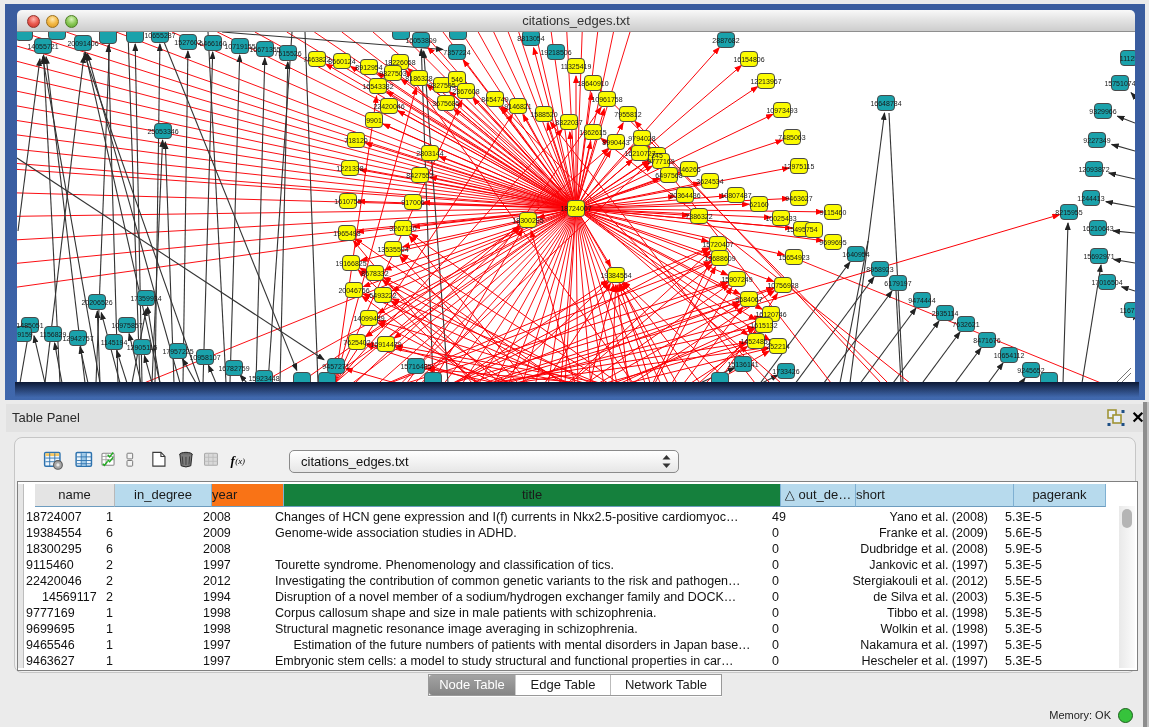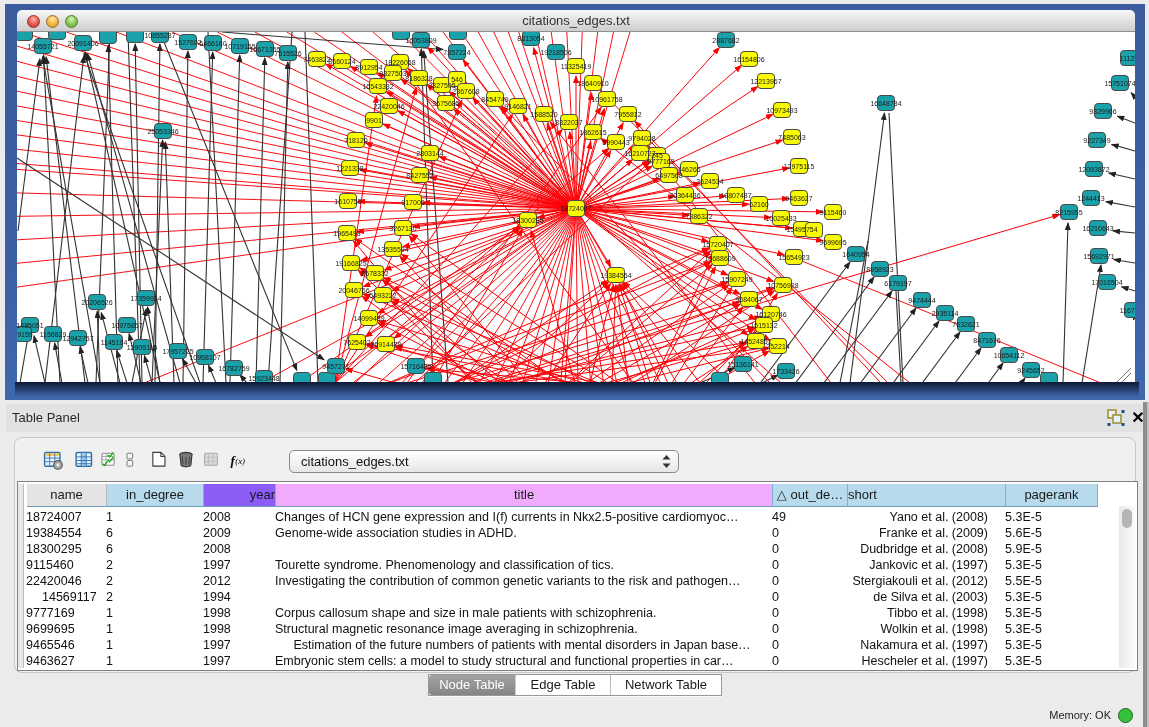--- a/index.html
+++ b/index.html
@@ -11,21 +11,21 @@
 #tly{left:29px;background:radial-gradient(circle at 50% 30%,#ffe9b0 0%,#f3b844 50%,#d9941f 100%);border:1.5px solid #9a6f1d}
 #tlg{left:48px;background:radial-gradient(circle at 50% 30%,#d8f3bb 0%,#8bc957 50%,#59a32c 100%);border:1.5px solid #4e7d25}
 #canvas{position:absolute;left:0;top:22px;width:1118px;height:351px;background:#fff}
 #tph{position:absolute;left:6px;top:404px;width:1137px;height:28px;background:#e2e2e2;font-size:13px;color:#2a2a2a;line-height:28px}
 #tph span{margin-left:6px}
 #floaticon{position:absolute;left:1101px;top:5px;width:18px;height:18px}
 #xicon{position:absolute;left:1122px;top:0;width:20px;height:28px;font-size:16px;font-weight:bold;color:#000;text-align:center}
 #toolbox{position:absolute;left:14px;top:437px;width:1120px;height:234px;border:1px solid #c6c6c6;border-radius:8px;background:#f0f0f0}
 #tframe{position:absolute;left:17px;top:481px;width:1119px;height:188px;border:1px solid #808080;background:#fff}
 #rowhead{position:absolute;left:0;top:2px;width:5px;height:184px;background:#e6e6e6;border-right:1px solid #bdbdbd}
-#thead{position:absolute;left:4px;top:2px;width:1101px;height:23px;font-size:13px;color:#1a1a1a}
+#thead{position:absolute;left:12px;top:2px;width:1101px;height:23px;font-size:13px;color:#1a1a1a}
 #tbody{position:absolute;left:0;top:27px;width:1101px;height:162px;font-size:12.5px;color:#111}
 #vsb{position:absolute;left:1101px;top:24px;width:16px;height:162px;background:linear-gradient(90deg,#e9e9e9,#fbfbfb)}
 #vsbthumb{position:absolute;left:3px;top:3px;width:10px;height:19px;border-radius:5px;background:#b5b5b5}
 #seg{position:absolute;left:428px;top:674px;height:20px;border:1px solid #999;border-radius:0;background:#fff;font-size:13px;color:#1a1a1a;box-shadow:0 1px 0 rgba(255,255,255,.8)}
 .sgi{float:left;height:20px;line-height:20px;text-align:center}
 #sg1{width:86px;background:linear-gradient(180deg,#a3a3a3,#858585);color:#fff;border-radius:3px 0 0 3px}
 #sg2{width:94px;border-left:1px solid #ccc}
 #sg3{width:110px;border-left:1px solid #bbb}
 #memrow{position:absolute;right:38px;top:709px;font-size:11px;color:#222}
 #memdot{position:absolute;left:1118px;top:708px;width:13px;height:13px;border-radius:50%;background:#36c33c;border:1px solid #1e611e}
@@ -669,22 +669,22 @@
 <svg style="position:absolute;right:7px;top:4px" width="9" height="13" viewBox="0 0 9 13">
       <path d="M4.5 0 L8.5 4.5 H0.5 Z" fill="#333"></path>
       <path d="M4.5 13 L8.5 8.5 H0.5 Z" fill="#333"></path>
     </svg>
 </div>
 <div id="tframe">
   <div id="rowhead"></div>
   <div id="thead">
       <div style="position:absolute;left:5px;width:79px;top:0;height:22px;line-height:22px;text-align:center;background:#e4e4e4;border-right:1px solid #b8b8b8;border-bottom:1px solid #6d9cbf;overflow:hidden">name</div>
       <div style="position:absolute;left:85px;width:96px;top:0;height:22px;line-height:22px;text-align:center;background:#b7daed;border-right:1px solid #7fb0d2;border-bottom:1px solid #6d9cbf;overflow:hidden">in_degree</div>
-      <div style="position:absolute;left:182px;width:71px;top:0;height:22px;line-height:22px;text-align:right;background:#8b5cf6;border-right:1px solid #7fb0d2;border-bottom:1px solid #6d9cbf;overflow:hidden">year</div>
-      <div style="position:absolute;left:254px;width:496px;top:0;height:22px;line-height:22px;text-align:center;background:#f0abfc;border-right:1px solid #7fb0d2;border-bottom:1px solid #6d9cbf;overflow:hidden">title</div>
+      <div style="position:absolute;left:182px;width:71px;top:0;height:22px;line-height:22px;text-align:left;background:#f97316;border-right:1px solid #7fb0d2;border-bottom:1px solid #6d9cbf;overflow:hidden">year</div>
+      <div style="position:absolute;left:254px;width:496px;top:0;height:22px;line-height:22px;text-align:center;background:#15803d;border-right:1px solid #7fb0d2;border-bottom:1px solid #6d9cbf;overflow:hidden">title</div>
       <div style="position:absolute;left:751px;width:74px;top:0;height:22px;line-height:22px;text-align:center;background:#b7daed;border-right:1px solid #7fb0d2;border-bottom:1px solid #6d9cbf;overflow:hidden">△ out_de…</div>
       <div style="position:absolute;left:826px;width:157px;top:0;height:22px;line-height:22px;background:#b7daed;border-right:1px solid #7fb0d2;border-bottom:1px solid #6d9cbf;overflow:hidden">short</div>
       <div style="position:absolute;left:984px;width:91px;top:0;height:22px;line-height:22px;text-align:center;background:#b7daed;border-right:1px solid #7fb0d2;border-bottom:1px solid #6d9cbf;overflow:hidden">pagerank</div>
     </div>
   <div id="tbody">
       <div style="position:absolute;left:0;top:0px;width:1101px;height:16px">
         <div style="position:absolute;left:5px;width:80px;top:0;height:16px;line-height:16px;padding-left:3px;padding-right:0px;text-align:left;overflow:hidden;white-space:nowrap;box-sizing:border-box">18724007</div>
         <div style="position:absolute;left:85px;width:97px;top:0;height:16px;line-height:16px;padding-left:3px;padding-right:0px;text-align:left;overflow:hidden;white-space:nowrap;box-sizing:border-box">1</div>
         <div style="position:absolute;left:182px;width:72px;top:0;height:16px;line-height:16px;padding-left:3px;padding-right:0px;text-align:left;overflow:hidden;white-space:nowrap;box-sizing:border-box">2008</div>
         <div style="position:absolute;left:254px;width:497px;top:0;height:16px;line-height:16px;padding-left:3px;padding-right:0px;text-align:left;overflow:hidden;white-space:nowrap;box-sizing:border-box">Changes of HCN gene expression and I(f) currents in Nkx2.5-positive cardiomyoc…</div>
@@ -724,20 +724,21 @@
         <div style="position:absolute;left:182px;width:72px;top:0;height:16px;line-height:16px;padding-left:3px;padding-right:0px;text-align:left;overflow:hidden;white-space:nowrap;box-sizing:border-box">2012</div>
         <div style="position:absolute;left:254px;width:497px;top:0;height:16px;line-height:16px;padding-left:3px;padding-right:0px;text-align:left;overflow:hidden;white-space:nowrap;box-sizing:border-box">Investigating the contribution of common genetic variants to the risk and pathogen…</div>
         <div style="position:absolute;left:751px;width:75px;top:0;height:16px;line-height:16px;padding-left:3px;padding-right:0px;text-align:left;overflow:hidden;white-space:nowrap;box-sizing:border-box">0</div>
         <div style="position:absolute;left:826px;width:158px;top:0;height:16px;line-height:16px;padding-left:0px;padding-right:14px;text-align:right;overflow:hidden;white-space:nowrap;box-sizing:border-box">Stergiakouli et al. (2012)</div>
         <div style="position:absolute;left:984px;width:92px;top:0;height:16px;line-height:16px;padding-left:3px;padding-right:0px;text-align:left;overflow:hidden;white-space:nowrap;box-sizing:border-box">5.5E-5</div>
       </div>
       <div style="position:absolute;left:0;top:80px;width:1101px;height:16px">
         <div style="position:absolute;left:5px;width:80px;top:0;height:16px;line-height:16px;padding-left:19px;padding-right:0px;text-align:left;overflow:hidden;white-space:nowrap;box-sizing:border-box">14569117</div>
         <div style="position:absolute;left:85px;width:97px;top:0;height:16px;line-height:16px;padding-left:3px;padding-right:0px;text-align:left;overflow:hidden;white-space:nowrap;box-sizing:border-box">2</div>
         <div style="position:absolute;left:182px;width:72px;top:0;height:16px;line-height:16px;padding-left:3px;padding-right:0px;text-align:left;overflow:hidden;white-space:nowrap;box-sizing:border-box">1994</div>
+        <div style="position:absolute;left:254px;width:497px;top:0;height:16px;line-height:16px;padding-left:3px;padding-right:0px;text-align:left;overflow:hidden;white-space:nowrap;box-sizing:border-box">Disruption of a novel member of a sodium/hydrogen exchanger family and DOCK…</div>
         <div style="position:absolute;left:751px;width:75px;top:0;height:16px;line-height:16px;padding-left:3px;padding-right:0px;text-align:left;overflow:hidden;white-space:nowrap;box-sizing:border-box">0</div>
         <div style="position:absolute;left:826px;width:158px;top:0;height:16px;line-height:16px;padding-left:0px;padding-right:14px;text-align:right;overflow:hidden;white-space:nowrap;box-sizing:border-box">de Silva et al. (2003)</div>
         <div style="position:absolute;left:984px;width:92px;top:0;height:16px;line-height:16px;padding-left:3px;padding-right:0px;text-align:left;overflow:hidden;white-space:nowrap;box-sizing:border-box">5.3E-5</div>
       </div>
       <div style="position:absolute;left:0;top:96px;width:1101px;height:16px">
         <div style="position:absolute;left:5px;width:80px;top:0;height:16px;line-height:16px;padding-left:3px;padding-right:0px;text-align:left;overflow:hidden;white-space:nowrap;box-sizing:border-box">9777169</div>
         <div style="position:absolute;left:85px;width:97px;top:0;height:16px;line-height:16px;padding-left:3px;padding-right:0px;text-align:left;overflow:hidden;white-space:nowrap;box-sizing:border-box">1</div>
         <div style="position:absolute;left:182px;width:72px;top:0;height:16px;line-height:16px;padding-left:3px;padding-right:0px;text-align:left;overflow:hidden;white-space:nowrap;box-sizing:border-box">1998</div>
         <div style="position:absolute;left:254px;width:497px;top:0;height:16px;line-height:16px;padding-left:3px;padding-right:0px;text-align:left;overflow:hidden;white-space:nowrap;box-sizing:border-box">Corpus callosum shape and size in male patients with schizophrenia.</div>
         <div style="position:absolute;left:751px;width:75px;top:0;height:16px;line-height:16px;padding-left:3px;padding-right:0px;text-align:left;overflow:hidden;white-space:nowrap;box-sizing:border-box">0</div>

